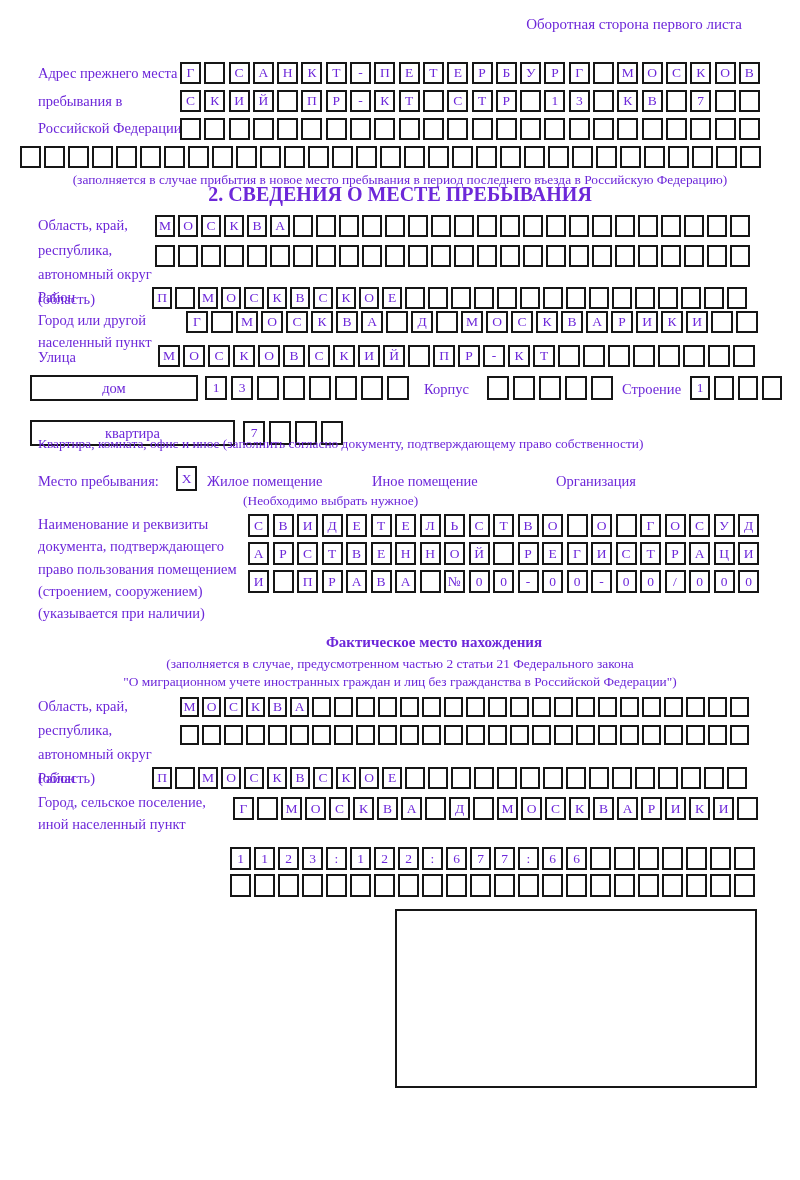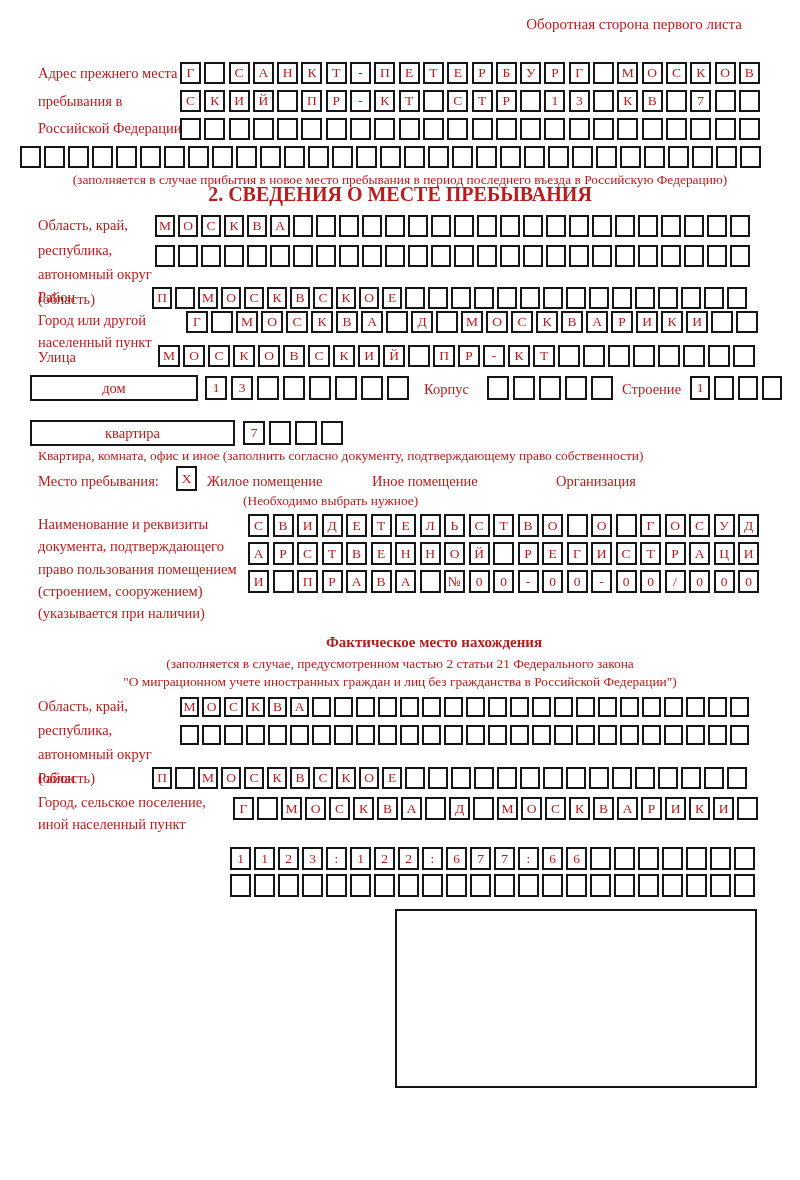--- a/index.html
+++ b/index.html
@@ -1,18 +1,18 @@
 <!DOCTYPE html>
 <html><head>
 <meta charset="utf-8">
 <style>
   html,body{margin:0;padding:0;background:#ffffff;}
   .form{
     position:relative;width:800px;height:1180px;background:#fff;
-    font-family:"Liberation Serif",serif;color:#b91c1c;overflow:hidden;
+    font-family:"Liberation Serif",serif;color:#6d28d9;overflow:hidden;
   }
   .abs{position:absolute;}
   .label{font-size:14.5px;line-height:1.5;}
   .note{font-size:13.4px;}
   .center{left:0;width:100%;text-align:center;}
   .bold{font-weight:bold;}
   .cells{position:absolute;display:flex;gap:var(--g,3px);}
   .cells span{
     flex:0 0 var(--w,21px);width:var(--w,21px);height:var(--h,22px);
     border:2px solid #161616;box-sizing:border-box;background:#fff;
@@ -318,21 +318,21 @@
       <span></span>
     </div>
 
   <div class="labelbox" style="left:30px;top:420px;width:205px;height:26px;">квартира</div>
   <div class="cells" style="left:243px;top:421px;--w:22px;--h:24px;--g:4px;">
       <span>7</span>
       <span></span>
       <span></span>
       <span></span>
     </div>
-  <div class="abs note" style="left:38px;top:448px;">Квартира, комната, офис и иное (заполнить согласно документу, подтверждающему право собственности)</div>
+  <div class="abs note" style="left:38px;top:436px;">Квартира, комната, офис и иное (заполнить согласно документу, подтверждающему право собственности)</div>
 
   <div class="abs label" style="left:38px;top:471px;">Место пребывания:</div>
   <div class="cells" style="left:176px;top:466px;--w:21px;--h:25px;">
       <span>X</span>
     </div>
   <div class="abs label" style="left:207px;top:471px;">Жилое помещение</div>
   <div class="cells" style="left:340px;top:466px;--w:21px;--h:25px;"></div>
   <div class="abs label" style="left:372px;top:471px;">Иное помещение</div>
   <div class="cells" style="left:508px;top:466px;--w:21px;--h:25px;"></div>
   <div class="abs label" style="left:556px;top:471px;">Организация</div>

